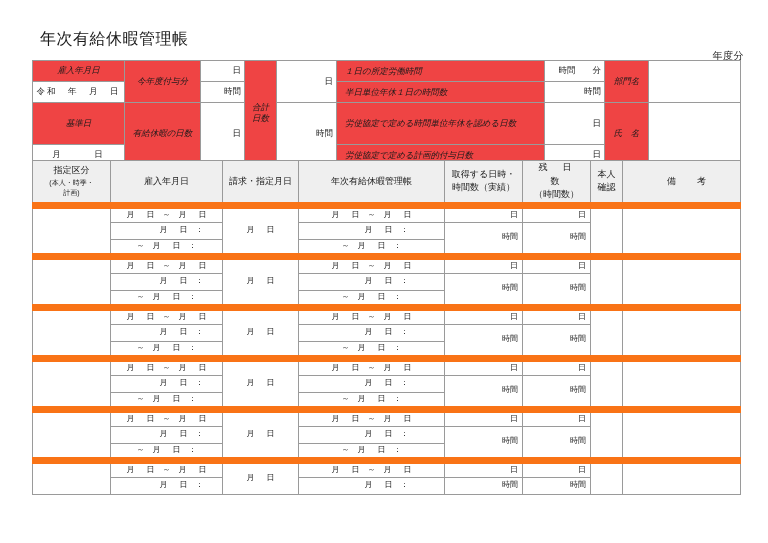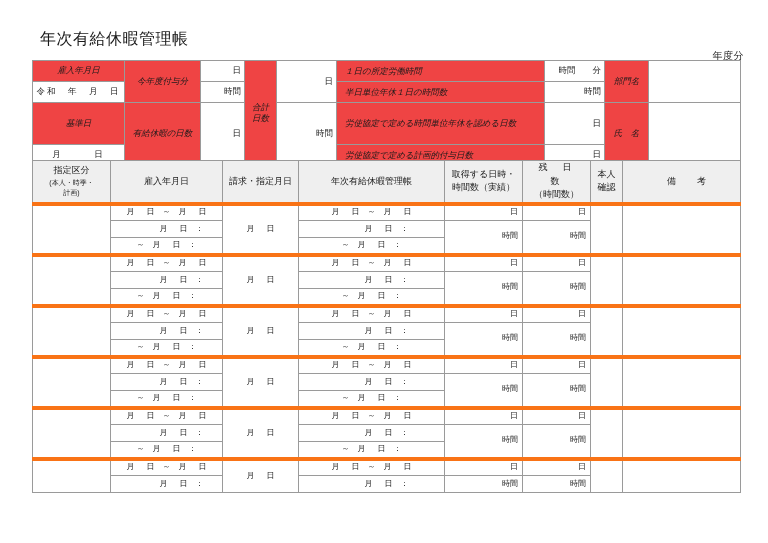--- a/index.html
+++ b/index.html
@@ -125,21 +125,21 @@
   
   .dt {
     font-size: 8px;
     letter-spacing: 0;
     white-space: nowrap;
   }
   .dt .g  { display: inline-block; width: 20px; }
   .dt .g2 { display: inline-block; width: 26px; }
   .dt .g3 { display: inline-block; width: 12px; }
 
-  .block-top td { border-top: 4px solid #f97316; font-family: Liberation Serif, serif; }
+  .block-top td { border-top: 7px solid #f97316; font-family: Liberation Serif, serif; }
 
   .unit {
     font-size: 8px;
     text-align: right;
     padding-right: 6px;
   }
   .blank { }
 </style>
 </head>
 <body>

